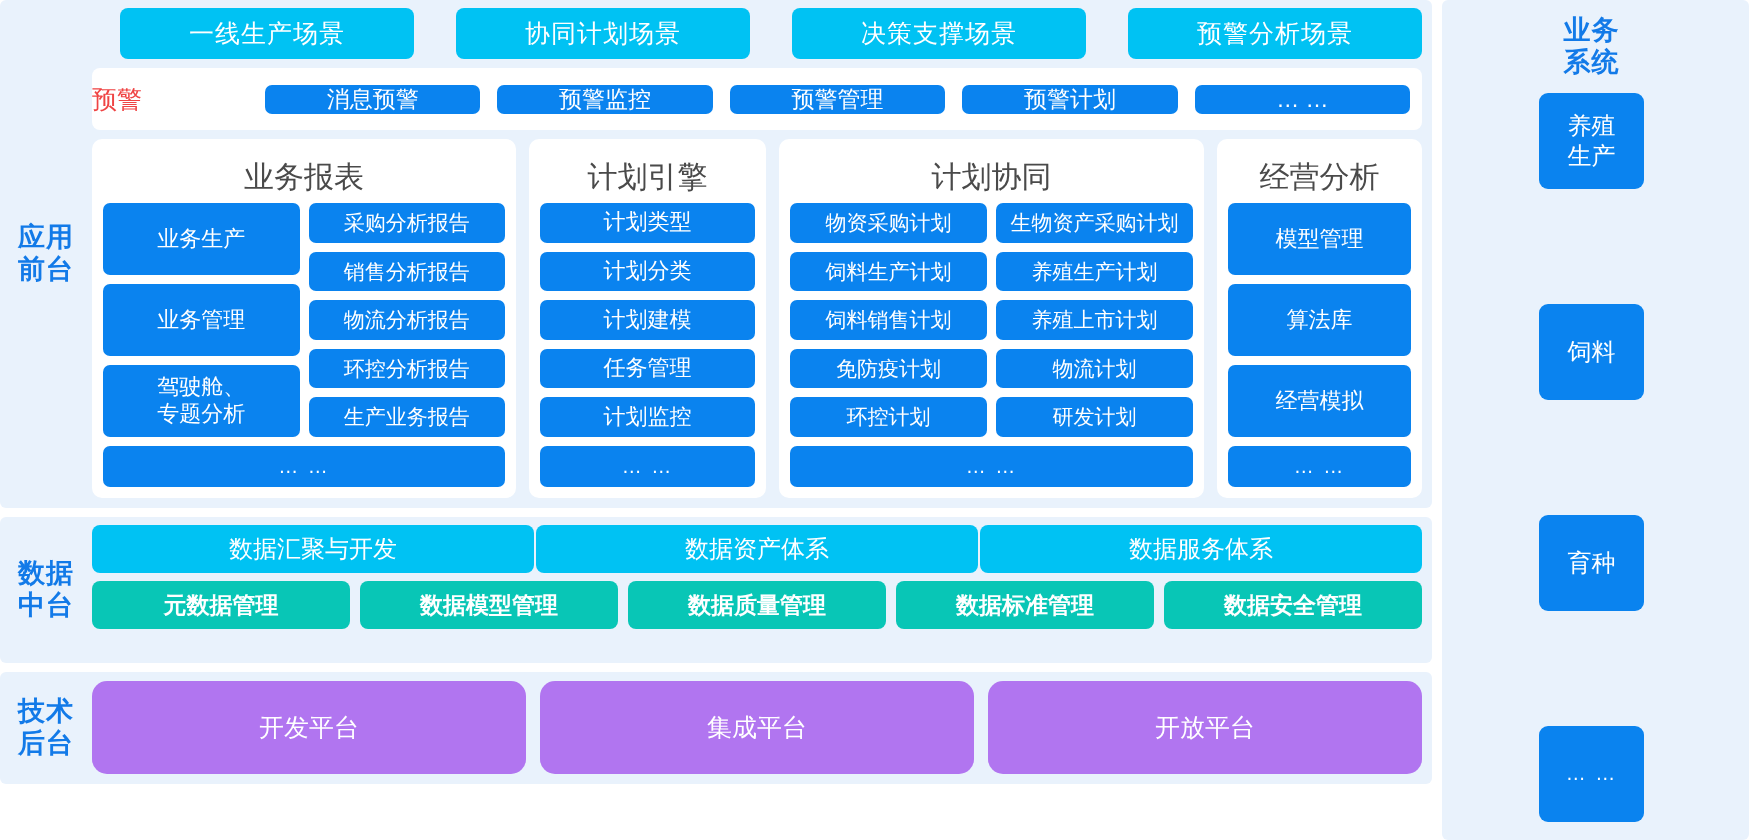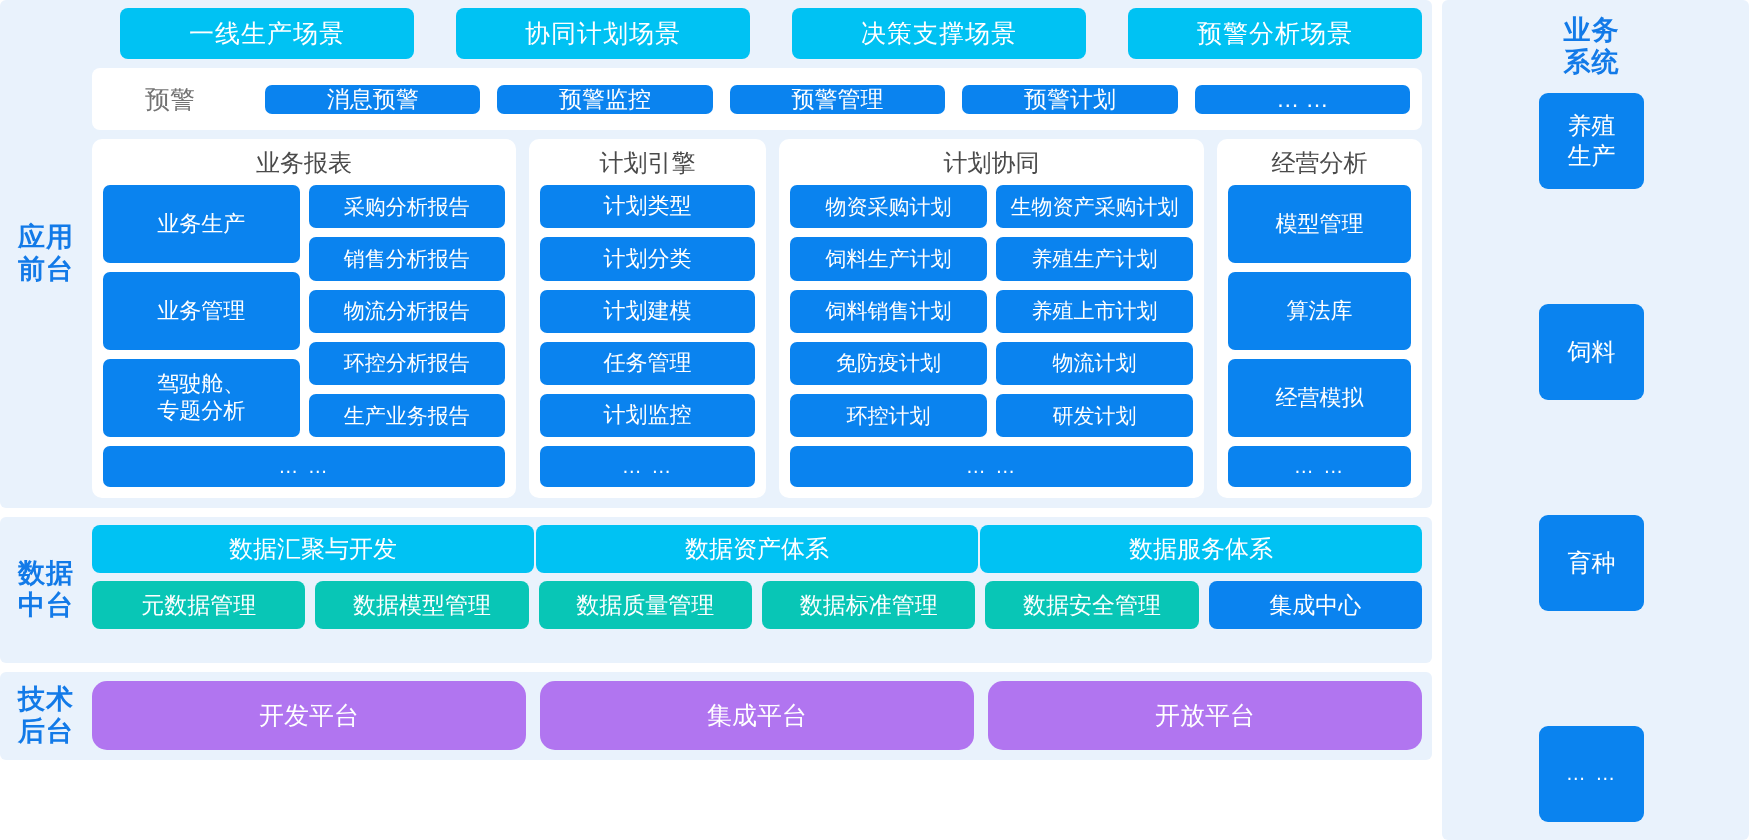--- a/index.html
+++ b/index.html
@@ -61,45 +61,45 @@
   .alert-row {
     height:62px;
     background:#ffffff;
     border-radius:8px;
     display:flex; align-items:center;
     padding:0 12px 0 0;
     gap:17px;
   }
   .alert-title {
     width:156px; flex:0 0 156px;
-    text-align:center;
-    color:#737373; font-size:25px;
+    color:#ef4444; font-size:25px;
   }
   .alert-chip {
     flex:1;
     height:29px;
     background:#0a83ef;
     border-radius:7px;
     display:flex; align-items:center; justify-content:center;
     color:#ffffff; font-size:23px;
   }
 
   .panels-row { display:flex; gap:13px; flex:1; }
   .panel {
     background:#ffffff;
     border-radius:10px;
     padding:8px 11px 11px 11px;
     display:flex; flex-direction:column;
   }
   .panel-title {
     text-align:center;
     color:#4a4a4a;
-    font-size:24px;
+    font-size:30px;
     margin-bottom:7px;
     line-height:1.3;
+    margin-top:10px;
   }
   .panel-grid { display:flex; gap:9px; flex:1; }
   .panel-colstack { display:flex; flex-direction:column; gap:9px; flex:1; }
   .cell {
     background:#0a83ef;
     border-radius:7px;
     color:#ffffff;
     display:flex; align-items:center; justify-content:center;
     text-align:center;
     font-size:22px;
@@ -126,30 +126,30 @@
 
   
   .data-band { height:146px; }
   .data-body { padding:8px 10px 10px 0; gap:8px; }
   .data-top { display:flex; gap:2px; height:48px; }
   .data-top .chip {
     flex:1; background:#00c2f3; border-radius:8px;
     display:flex; align-items:center; justify-content:center;
     color:#fff; font-size:24px;
   }
-  .data-bottom { display:flex; gap:10px; height:48px; }
+  .data-bottom { display:flex; gap:10px; height:48px;font-weight:bold; }
   .data-bottom .chip {
     flex:1; background:#08c6b6; border-radius:8px;
     display:flex; align-items:center; justify-content:center;
     color:#fff; font-size:23px;
   }
   .data-bottom .chip.integration { background:#0a83ef; }
 
   
-  .tech-band { height:88px; }
+  .tech-band { height:112px; }
   .tech-body { padding:9px 10px 10px 0; }
   .tech-row { display:flex; gap:14px; height:100%; }
   .tech-row .chip {
     flex:1; background:#b175f0; border-radius:15px;
     display:flex; align-items:center; justify-content:center;
     color:#fff; font-size:25px;
   }
 
   
   .right-col {
@@ -305,21 +305,20 @@
           <div class="chip">数据汇聚与开发</div>
           <div class="chip">数据资产体系</div>
           <div class="chip">数据服务体系</div>
         </div>
         <div class="data-bottom">
           <div class="chip">元数据管理</div>
           <div class="chip">数据模型管理</div>
           <div class="chip">数据质量管理</div>
           <div class="chip">数据标准管理</div>
           <div class="chip">数据安全管理</div>
-          <div class="chip integration">集成中心</div>
         </div>
       </div>
     </div>
 
     <div class="band tech-band">
       <div class="band-label">
         <div>
           <span>技术</span>
           <span>后台</span>
         </div>

